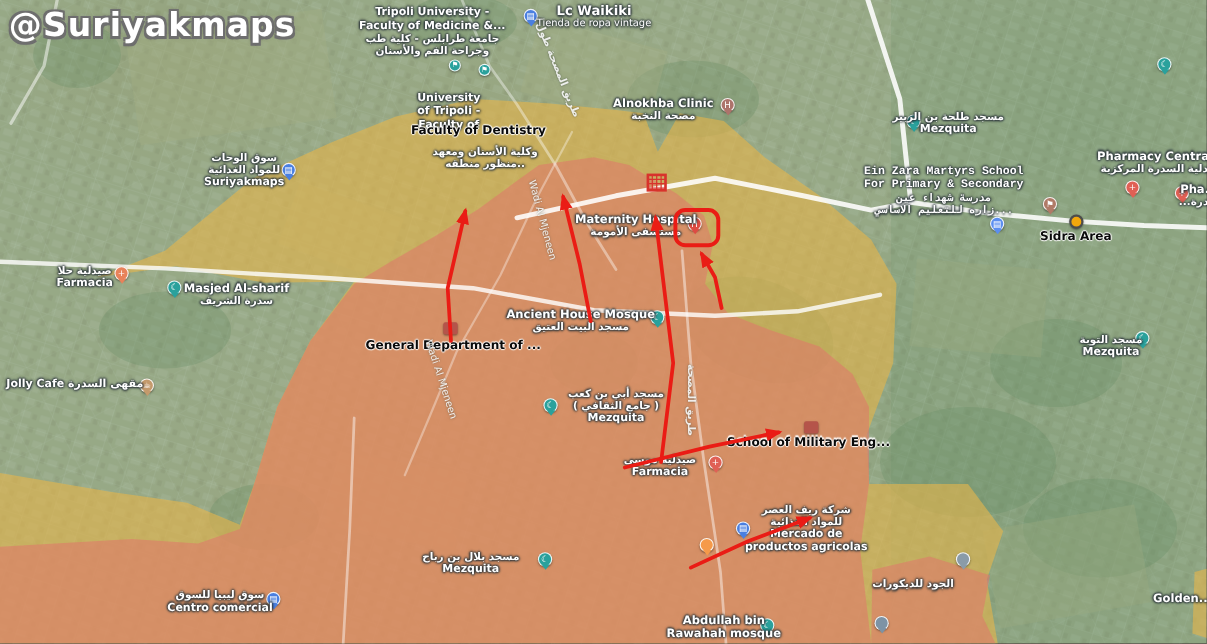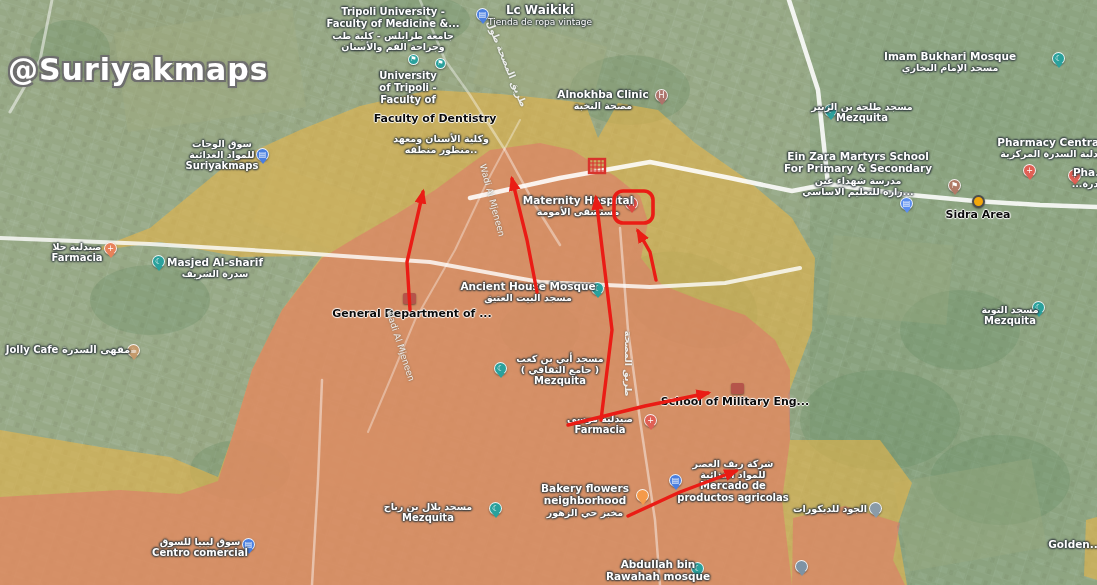--- a/index.html
+++ b/index.html
@@ -11,21 +11,21 @@
       radial-gradient(ellipse 400px 260px at 45% 25%, rgba(186,160,118,.5), transparent 60%),
       radial-gradient(ellipse 500px 300px at 70% 60%, rgba(140,150,120,.42), transparent 60%),
       radial-gradient(ellipse 350px 250px at 90% 20%, rgba(150,160,130,.45), transparent 60%),
       radial-gradient(ellipse 400px 300px at 30% 80%, rgba(190,160,120,.42), transparent 60%),
       radial-gradient(ellipse 300px 200px at 85% 85%, rgba(130,145,115,.4), transparent 60%);}
   svg{position:absolute;left:0;top:0;}
   #labels{position:absolute;left:0;top:0;width:100%;height:100%;z-index:2;}
   #overlay-svg{z-index:3;}
   #watermark{position:absolute;left:8px;top:6px;z-index:4;color:#fff;
     font-size:30px;font-weight:800;letter-spacing:1px;
-    text-shadow:-2px -2px 0 #6e6e6e,2px -2px 0 #6e6e6e,-2px 2px 0 #6e6e6e,2px 2px 0 #6e6e6e,0 0 5px #555;margin-top:46px;}
+    text-shadow:-2px -2px 0 #6e6e6e,2px -2px 0 #6e6e6e,-2px 2px 0 #6e6e6e,2px 2px 0 #6e6e6e,0 0 5px #555;}
   .lbl{position:absolute;transform:translateX(-50%);text-align:center;line-height:1.18;white-space:nowrap;z-index:2;}
   .lbl .ln{display:block;}
   .poi{color:#fff;font-size:10px;font-weight:600;
     text-shadow:0 1px 2px rgba(45,55,60,.95),0 -1px 2px rgba(45,55,60,.95),1px 0 2px rgba(45,55,60,.95),-1px 0 2px rgba(45,55,60,.95);}
   .ann{color:#0a0a0a;font-size:11px;font-weight:700;
     text-shadow:0 1px 1px rgba(255,255,255,.95),0 -1px 1px rgba(255,255,255,.95),1px 0 1px rgba(255,255,255,.95),-1px 0 1px rgba(255,255,255,.95);}
   .roadlbl{color:rgba(255,255,255,.88);font-size:9px;font-weight:500;
     text-shadow:0 0 2px rgba(60,70,60,.8);}
   .ln.ar{font-size:9.5px;font-weight:600;}
   .ln.b11{font-size:10.5px;font-weight:700;}
@@ -135,45 +135,41 @@
       <div class="lbl poi" style="left: 393px; top: 6px;">
         <span class="ln">Tripoli University -</span>
         <span class="ln">Faculty of Medicine &amp;...</span>
         <span class="ln ar">جامعة طرابلس - كلية طب</span>
         <span class="ln ar">وجراحة الفم والأسنان</span>
       </div>
       <div class="lbl poi" style="left: 540px; top: 3px;">
         <span class="ln b12">Lc Waikiki</span>
         <span class="ln s9">Tienda de ropa vintage</span>
       </div>
-      <div class="lbl poi" style="left: 408px; top: 70px;">
+      <div class="lbl poi" style="left: 408px; top: 84px;">
         <span class="ln">University</span>
         <span class="ln">of Tripoli -</span>
         <span class="ln">Faculty of</span>
       </div>
       <div class="lbl ann" style="left: 435px; top: 113px;">
         <span class="ln">Faculty of Dentistry</span>
       </div>
       <div class="lbl poi" style="left: 441px; top: 133px;">
         <span class="ln ar">وكلية الأسنان ومعهد</span>
         <span class="ln ar">منظور منطقه..</span>
       </div>
       <div class="lbl poi" style="left: 603px; top: 88px;">
         <span class="ln b11">Alnokhba Clinic</span>
         <span class="ln ar">مصحة النخبة</span>
       </div>
       <div class="lbl poi" style="left: 862px; top: 101px;">
         <span class="ln ar">مسجد طلحة بن الزبير</span>
         <span class="ln">Mezquita</span>
       </div>
-      <div class="lbl poi" style="left: 950px; top: 50px;">
-        <span class="ln b11">Imam Bukhari Mosque</span>
-        <span class="ln ar">مسجد الإمام البخاري</span>
-      </div>
-      <div class="lbl poi" style="left: 858px; top: 150px;">
+      <div class="lbl poi" style="left: 858px; top: 150px; font-family: Liberation Mono, monospace;">
         <span class="ln b11">Ein Zara Martyrs School</span>
         <span class="ln b11">For Primary &amp; Secondary</span>
         <span class="ln ar">مدرسة شهداء عين</span>
         <span class="ln ar">زاره للتعليم الاساسي...</span>
       </div>
       <div class="lbl poi" style="left: 1056px; top: 136px;">
         <span class="ln b11">Pharmacy Central...</span>
         <span class="ln ar">صيدلية السدرة المركزية</span>
       </div>
       <div class="lbl poi" style="left: 1090px; top: 166px;">
@@ -237,38 +233,33 @@
       <div class="lbl poi" style="left: 600px; top: 413px;">
         <span class="ln ar">صيدلية موسى</span>
         <span class="ln">Farmacia</span>
       </div>
       <div class="lbl poi" style="left: 733px; top: 458px;">
         <span class="ln ar">شركة ريف العصر</span>
         <span class="ln ar">للمواد الغذائية</span>
         <span class="ln">Mercado de</span>
         <span class="ln">productos agricolas</span>
       </div>
-      <div class="lbl poi" style="left: 585px; top: 482px;">
-        <span class="ln b11">Bakery flowers</span>
-        <span class="ln b11">neighborhood</span>
-        <span class="ln ar">مخبز حي الزهور</span>
-      </div>
       <div class="lbl poi" style="left: 428px; top: 501px;">
         <span class="ln ar">مسجد بلال بن رباح</span>
         <span class="ln">Mezquita</span>
       </div>
       <div class="lbl poi" style="left: 200px; top: 536px;">
         <span class="ln ar">سوق ليبيا للسوق</span>
         <span class="ln">Centro comercial</span>
       </div>
       <div class="lbl poi" style="left: 658px; top: 558px;">
         <span class="ln b11">Abdullah bin</span>
         <span class="ln b11">Rawahah mosque</span>
       </div>
-      <div class="lbl poi" style="left: 830px; top: 503px;">
+      <div class="lbl poi" style="left: 830px; top: 526px;">
         <span class="ln ar">الجود للديكورات</span>
       </div>
       <div class="lbl poi" style="left: 1075px; top: 538px;">
         <span class="ln b11">Golden...</span>
       </div>
     </div>
 
   <svg id="overlay-svg" width="1097" height="585">
     <defs>
       <marker id="ah" orient="auto" markerWidth="4.6" markerHeight="4" refX="3.4" refY="1.75">

